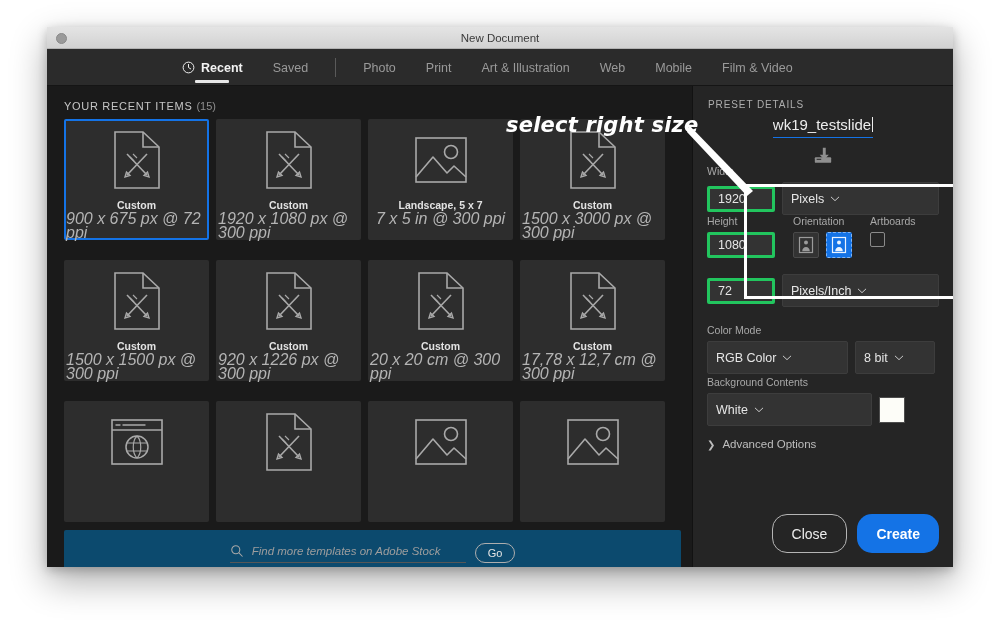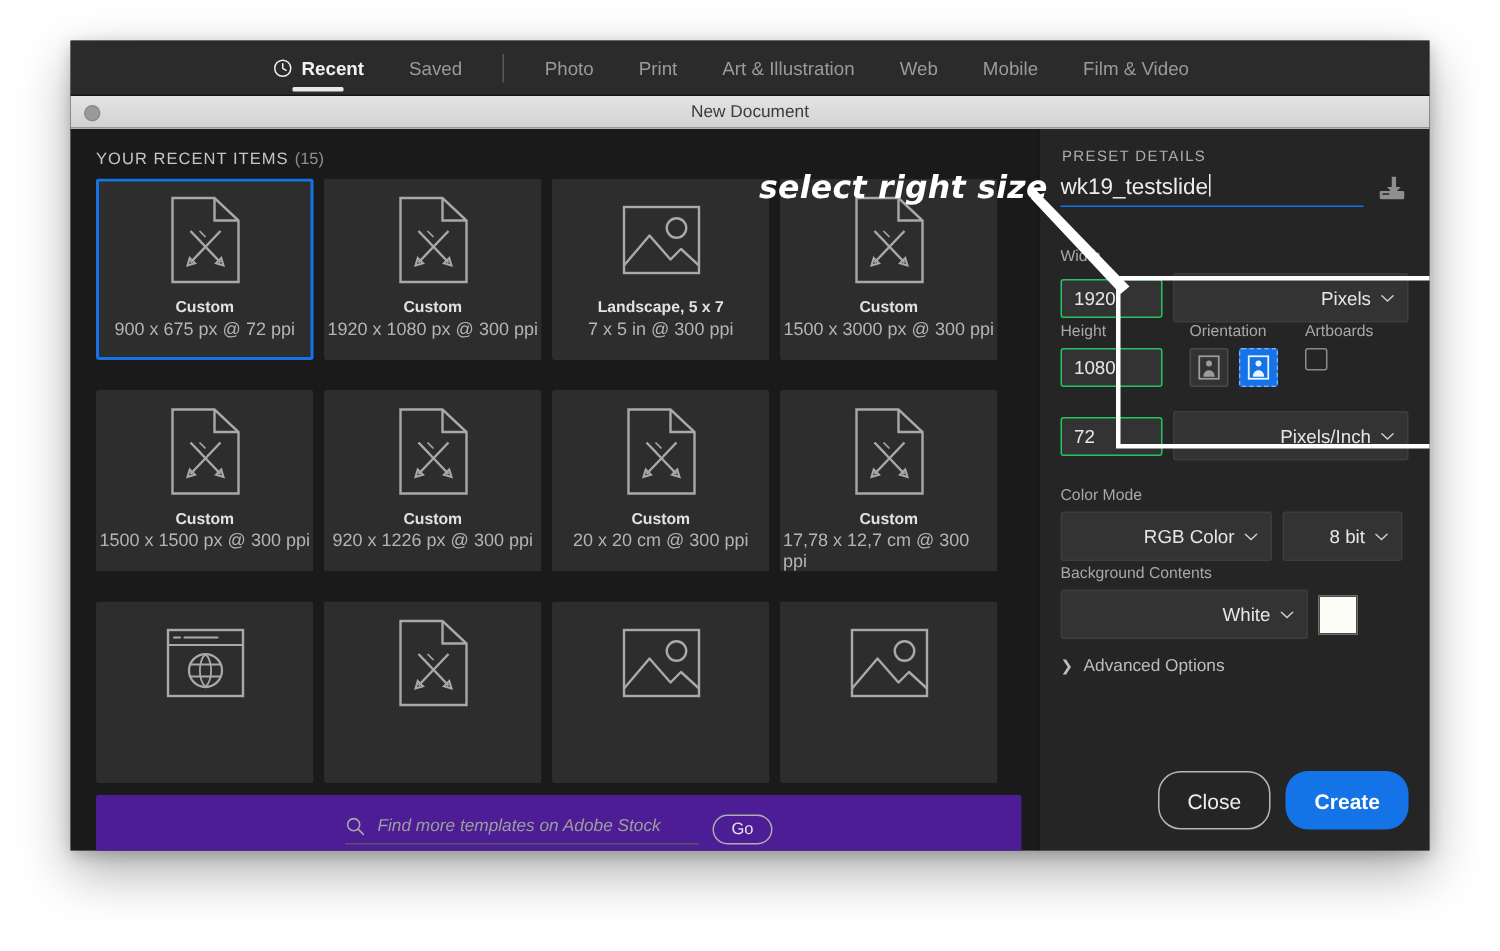--- a/index.html
+++ b/index.html
@@ -93,39 +93,39 @@
     align-items: center; justify-content: flex-start;
     cursor: default;
   }
   .card.selected { border-color: #1473e6; }
   .card .thumb {
     flex: none; height: 78px;
     display: flex; align-items: center; justify-content: center;
     width: 100%;
   }
   .card .nm { font-size: 10.5px; color: #e2e2e2; font-weight: bold; line-height: 13px; }
-  .card .dim { font-size: 12px; color: #b4b4b4; line-height: 14px; }
+  .card .dim { font-size: 16px; color: #b4b4b4; line-height: 14px; font-style: italic; }
 
   
   #vscroll {
     position: absolute; left: 682px; top: 36px;
     width: 5px; height: 390px;
     background: #232323; border-radius: 3px;
   }
   #vthumb {
     position: absolute; left: 0; top: 0;
     width: 5px; height: 296px;
     background: #565656; border-radius: 3px;
   }
 
   
   #stockbar {
     position: absolute; left: 17px; top: 444px;
     width: 617px; height: 46px;
-    background: #4c1d95; border-radius: 2px;
+    background: #0c4a6e; border-radius: 2px;
     display: flex; align-items: center; justify-content: center; gap: 9px;
   }
   #stock-input-wrap {
     display: flex; align-items: center; gap: 8px;
     border-bottom: 1px solid #575757; padding-bottom: 4px; width: 236px;
   }
   #stock-input-wrap .ph { font-size: 11.5px; color: #9d9d9d; font-style: italic; }
   #go-btn {
     border: 1px solid #aeaeae; border-radius: 13px;
     padding: 3px 12px; font-size: 11px; color: #e4e4e4;
@@ -138,46 +138,46 @@
     width: 261px; height: 481px;
     background: #252525;
     border-left: 1px solid #121212;
   }
   #preset-title {
     position: absolute; left: 15px; top: 13px;
     font-size: 10px; color: #adadad; letter-spacing: .9px;
   }
   #namerow {
     position: absolute; left: 14px; top: 30px; width: 232px;
-    display: flex; align-items: flex-start; gap: 8px;
+    display: flex; align-items: center; gap: 8px; flex-direction: column;
   }
   #docname {
     flex: 1; font-size: 15px; color: #ededed;
     border-bottom: 1px solid #1473e6; padding-bottom: 4px;
     white-space: nowrap; overflow: hidden;
   }
   #docname .caret {
     display: inline-block; width: 1px; height: 15px;
     background: #ededed; vertical-align: -2px; margin-left: 1px;
   }
   #save-preset { width: 22px; height: 20px; flex: none; margin-bottom: 3px; }
 
   .fld { position: absolute; left: 14px; width: 232px; }
   .lbl { font-size: 10.5px; color: #a8a8a8; line-height: 15px; }
   .ctlrow { display: flex; align-items: center; gap: 7px; margin-top: 3px; }
   .numbox {
     width: 68px; height: 26px; background: #333333;
-    border: 1px solid #22c55e; border-radius: 2px;
+    border: 3px solid #22c55e; border-radius: 2px;
     display: flex; align-items: center; padding: 0 8px;
     font-size: 12.5px; color: #e6e6e6;
   }
   .selbox {
     height: 33px; background: #333333;
     border: 1px solid #3d3d3d; border-radius: 2px;
-    display: flex; align-items: center; justify-content: flex-end;
+    display: flex; align-items: center; justify-content: flex-start;
     padding: 0 8px; font-size: 12.5px; color: #e6e6e6;
   }
   .chev { width: 10px; height: 6px; flex: none; margin-left: 6px; }
 
   .orient-btn {
     width: 26px; height: 26px; border-radius: 2px;
     display: flex; align-items: center; justify-content: center;
     background: #333333; border: 1px solid #4a4a4a;
   }
   .orient-btn.on { background: #1473e6; border: 1px dashed #7fb4f5; }
@@ -221,20 +221,25 @@
     position: absolute; left: 697px; top: 157px;
     width: 255px; height: 115px;
     border: 3px solid #ffffff; z-index: 39;
     pointer-events: none;
   }
 </style>
 </head>
 <body>
 
 <div id="window">
+
+  <div id="titlebar">
+    <div id="close-dot"></div>
+    <div class="title">New Document</div>
+  </div>
 
   <div id="tabbar">
     <div id="tabs">
       <div class="tab active">
         <svg class="clock-ic" viewBox="0 0 16 16">
           <circle cx="8" cy="8" r="6.6" fill="none" stroke="#f2f2f2" stroke-width="1.2"></circle>
           <path d="M8 4.2V8l2.7 1.7" fill="none" stroke="#f2f2f2" stroke-width="1.2" stroke-linecap="round"></path>
         </svg>
         <span>Recent</span>
       </div>
@@ -254,25 +259,20 @@
       <div class="tab">
         <span>Web</span>
       </div>
       <div class="tab">
         <span>Mobile</span>
       </div>
       <div class="tab">
         <span>Film &amp; Video</span>
       </div>
     </div>
-  </div>
-
-  <div id="titlebar">
-    <div id="close-dot"></div>
-    <div class="title">New Document</div>
   </div>
 
   <div id="body">
 
     <div id="leftpane">
 
       <div id="recent-head">
         <span>YOUR RECENT ITEMS</span><span class="cnt">(15)</span>
       </div>
 

